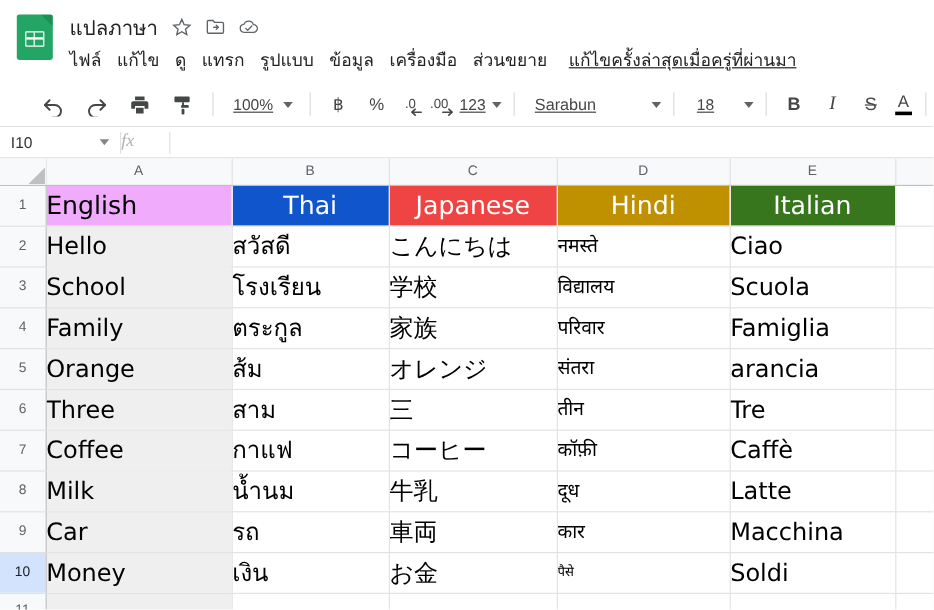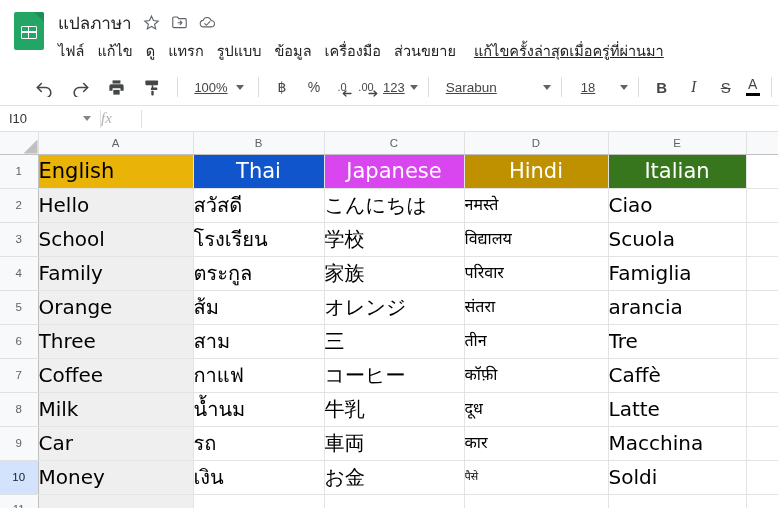--- a/index.html
+++ b/index.html
@@ -77,21 +77,21 @@
     flex: 0 0 auto;
     color: #5f6368;
     display: inline-flex;
     align-items: center;
     justify-content: center;
   }
   .title-icon svg { display: block; }
 
   .menu-row {
     display: flex;
-    align-items: flex-end;
+    align-items: flex-start;
     gap: 13px;
     height: 24px;
     margin-top: 3px;
     font-family: "DejaVu Sans", sans-serif;
     font-size: 14.5px;
     color: #222;
     white-space: nowrap;
   }
   .menu-item { cursor: default; }
   .last-edit {
@@ -476,23 +476,23 @@
         <th class="colhead">D</th>
         <th class="colhead">E</th>
         <th class="colhead"></th>
       </tr>
     </thead>
 
     <tbody>
 
       <tr>
         <td class="rowhead">1</td>
-        <td class="cell hdr a-col" style="background:#eab308">English</td>
+        <td class="cell hdr a-col" style="background:#f0abfc">English</td>
         <td class="cell hdr" style="background:#1155cc">Thai</td>
-        <td class="cell hdr" style="background:#d946ef">Japanese</td>
+        <td class="cell hdr" style="background:#ef4444">Japanese</td>
         <td class="cell hdr" style="background:#bf9000">Hindi</td>
         <td class="cell hdr" style="background:#38761d">Italian</td>
         <td class="cell"></td>
       </tr>
 
       <tr>
         <td class="rowhead">2</td>
         <td class="cell acol">Hello</td>
         <td class="cell">สวัสดี</td>
         <td class="cell">こんにちは</td>

